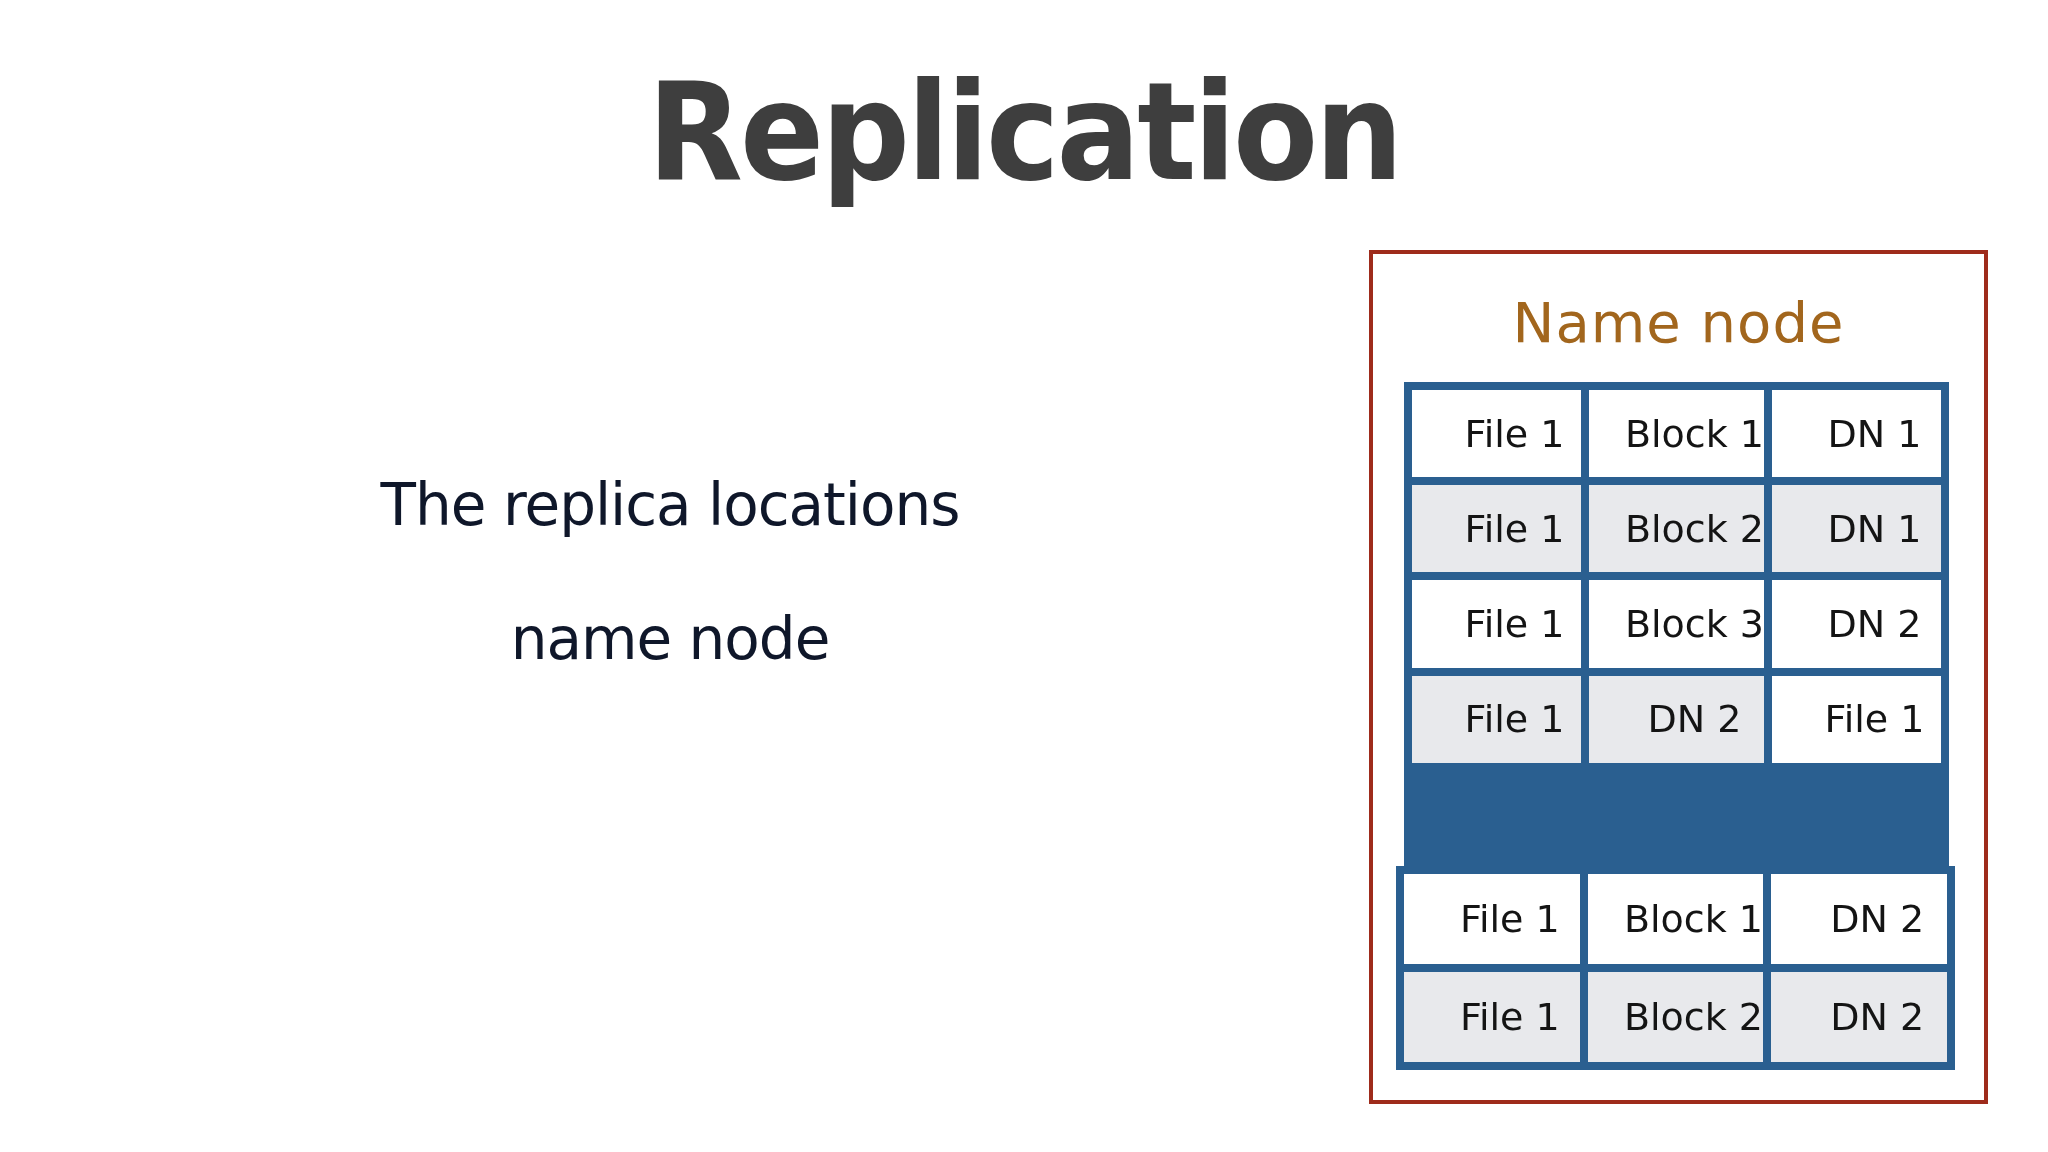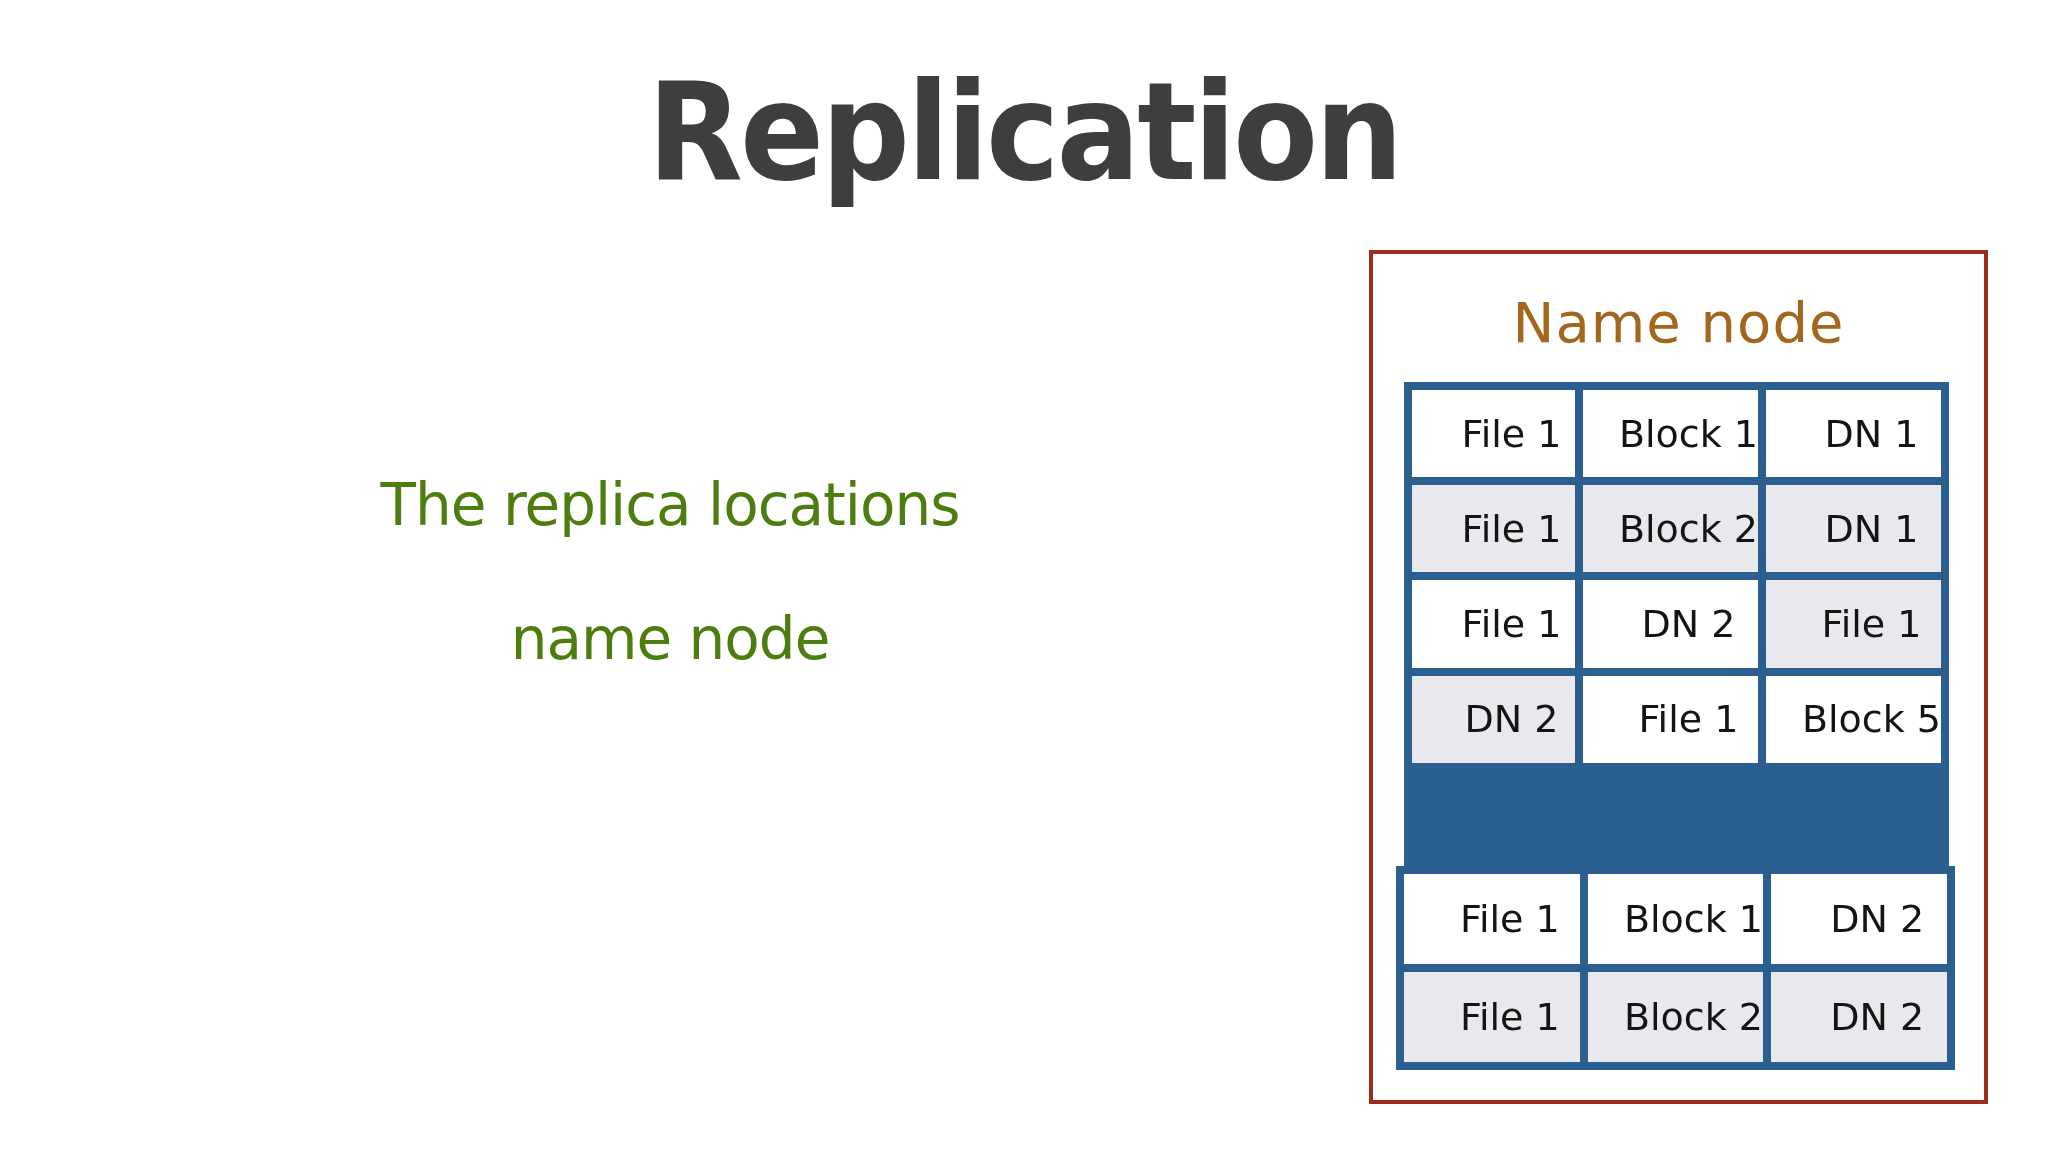--- a/index.html
+++ b/index.html
@@ -26,21 +26,21 @@
     transform: scaleY(1.10);
     transform-origin: top center;
   }
 
   .body-text {
     position: absolute;
     left: 250px;
     top: 438px;
     width: 840px;
     text-align: center;
-    color: #4d7c0f;
+    color: #0f172a;
     font-size: 58px;
     line-height: 134px;
     letter-spacing: -1px;
   }
 
   .panel {
     position: absolute;
     left: 1369px;
     top: 250px;
     width: 619px;
@@ -113,27 +113,27 @@
 
       <div class="cell">File 1</div>
       <div class="cell">Block 1</div>
       <div class="cell">DN 1</div>
 
       <div class="cell alt">File 1</div>
       <div class="cell alt">Block 2</div>
       <div class="cell alt">DN 1</div>
 
       <div class="cell">File 1</div>
+      <div class="cell">Block 3</div>
       <div class="cell">DN 2</div>
 
       <div class="cell alt">File 1</div>
       <div class="cell alt">DN 2</div>
 
       <div class="cell">File 1</div>
-      <div class="cell">Block 5</div>
     </div>
 
     <div class="tbl tbl2">
 
       <div class="cell">File 1</div>
       <div class="cell">Block 1</div>
       <div class="cell">DN 2</div>
 
       <div class="cell alt">File 1</div>
       <div class="cell alt">Block 2</div>

